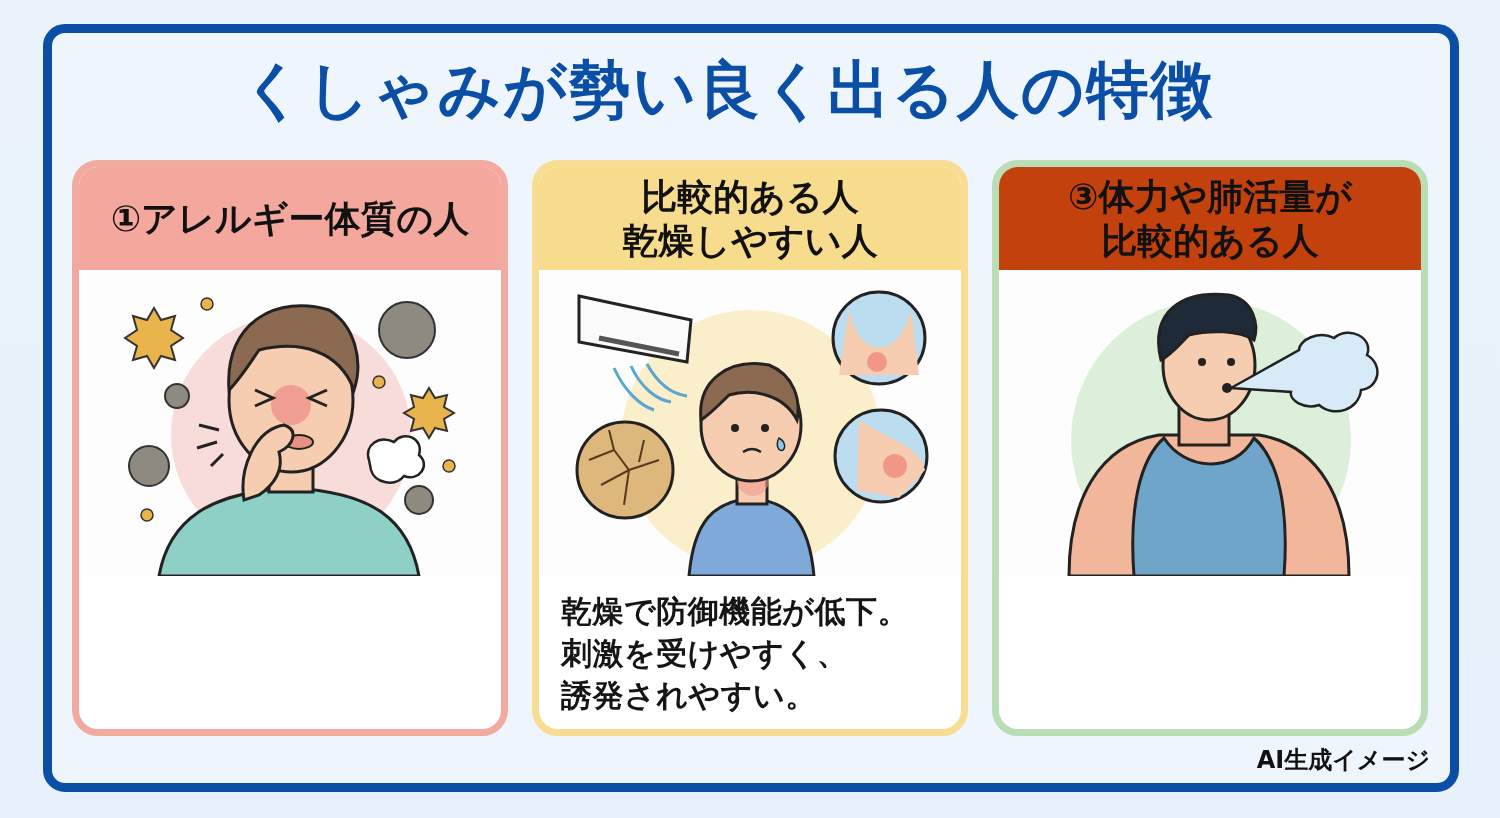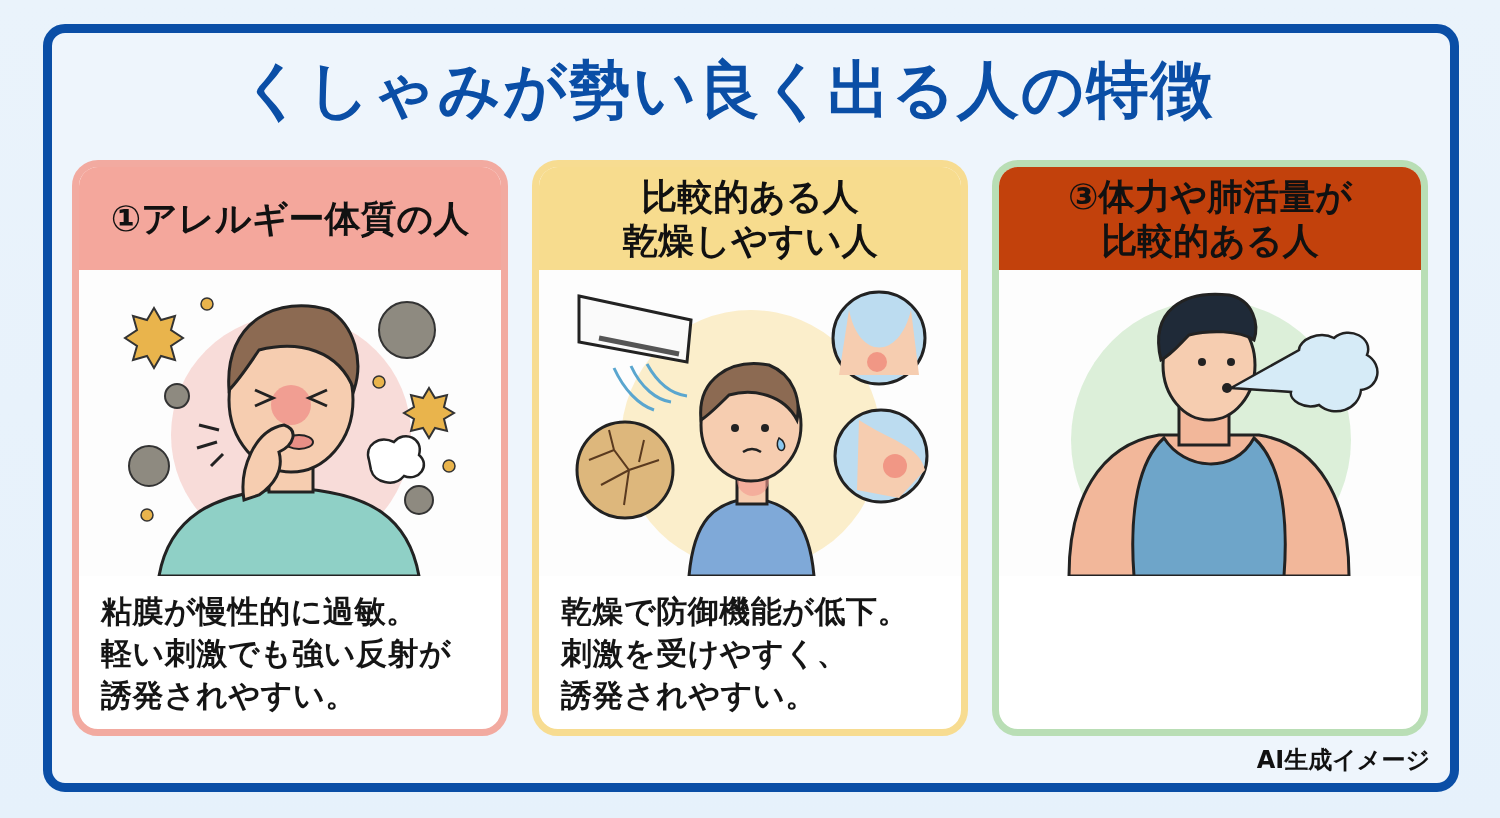--- a/index.html
+++ b/index.html
@@ -120,23 +120,20 @@
       <path d="M165,230 C160,200 175,160 205,155 C220,160 215,175 200,182 C205,200 195,215 180,225 Z" fill="#f6cdb0" stroke="#222" stroke-width="3"></path>
 
       <path d="M290,190 C285,175 300,165 315,172 C325,160 345,168 340,185 C352,195 340,212 325,206 C315,218 295,212 292,200 Z" fill="#fff" stroke="#222" stroke-width="2.5"></path>
       <g stroke="#222" stroke-width="3">
           <line x1="120" y1="155" x2="140" y2="160"></line>
           <line x1="118" y1="178" x2="138" y2="172"></line>
           <line x1="132" y1="196" x2="144" y2="184"></line>
         </g>
     </svg>
   </div>
-  <div class="desc">粘膜が慢性的に過敏。
-軽い刺激でも強い反射が
-誘発されやすい。</div>
 </div>
 
 <div class="card c2">
   <div class="header">比較的ある人
 乾燥しやすい人</div>
   <div class="illus">
     <svg width="422" height="306" viewBox="0 0 422 306">
       <circle cx="212" cy="170" r="130" fill="#fbeecb"></circle>
 
       <g>

